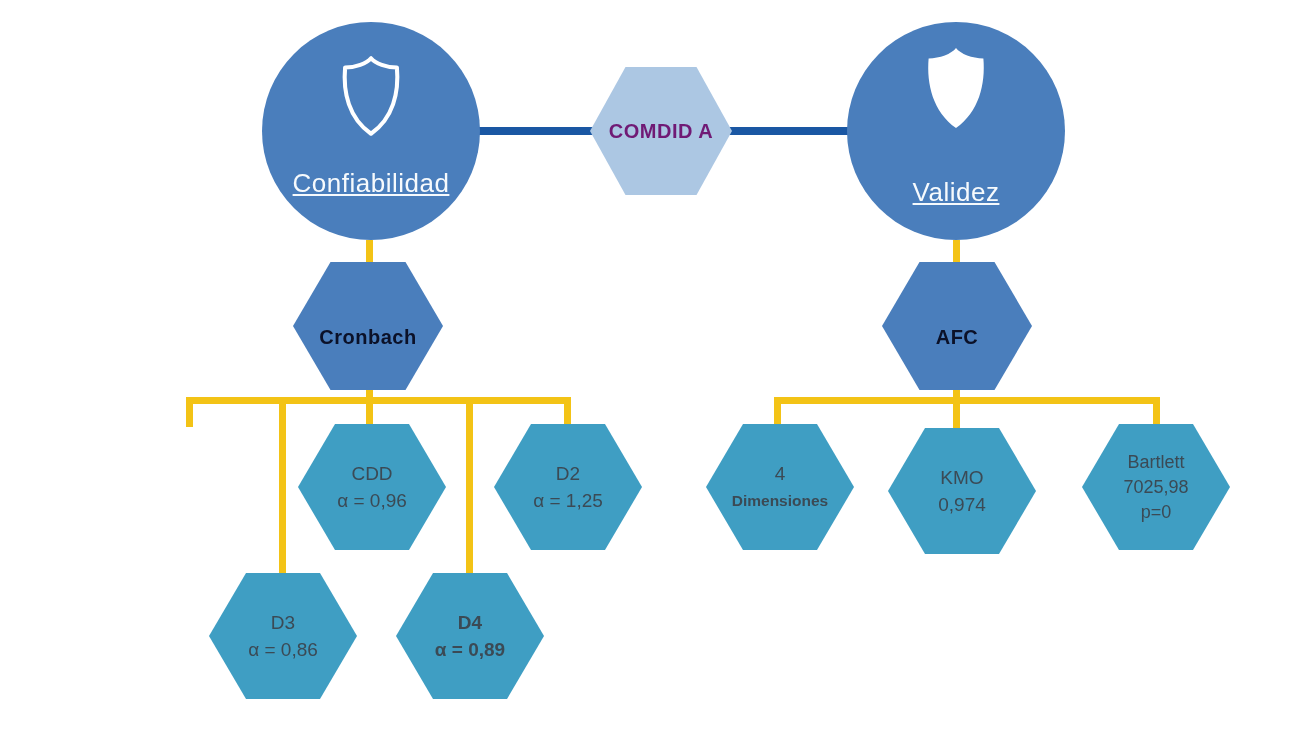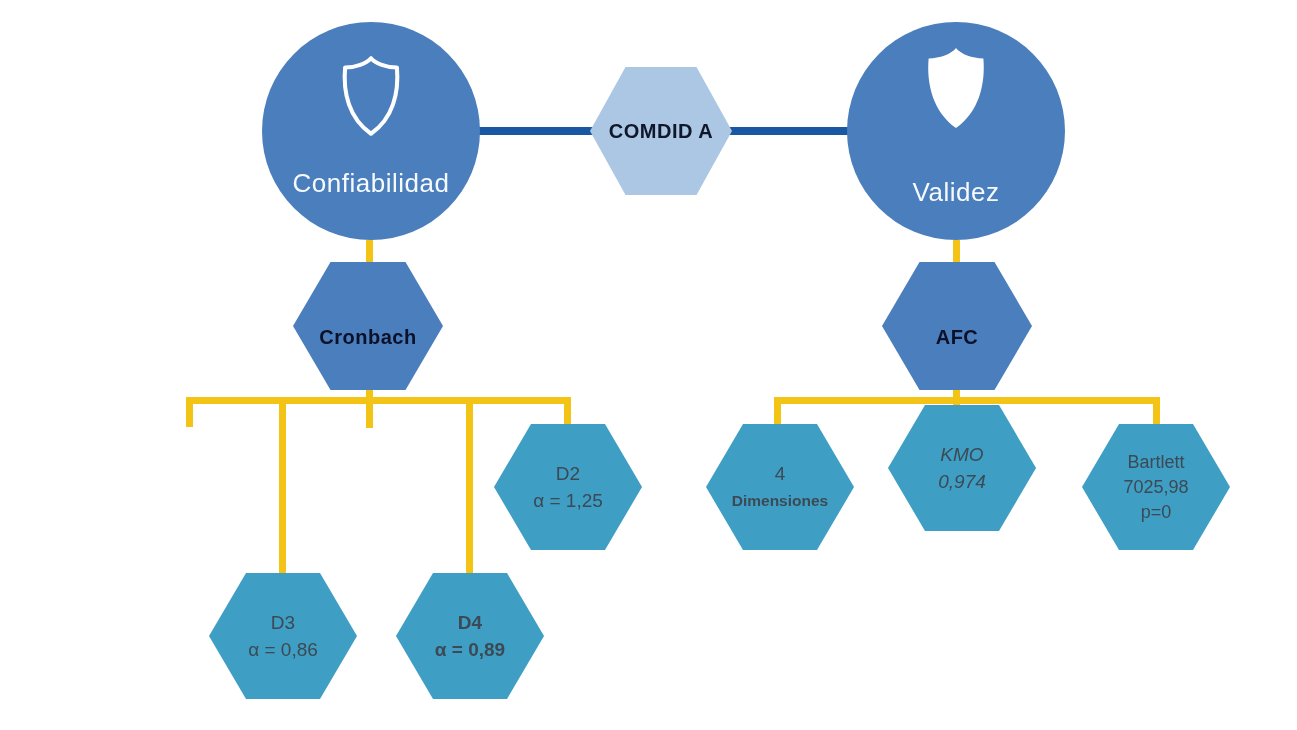--- a/index.html
+++ b/index.html
@@ -11,25 +11,25 @@
   .line{position:absolute;z-index:0;}
   .yline{background:#F3C316;}
   .bline{background:#1A57A3;}
   
   .node{position:absolute;z-index:1;display:flex;flex-direction:column;align-items:center;justify-content:center;text-align:center;}
   .circle{
     width:218px;height:218px;border-radius:50%;background:#4A7EBC;
     color:#FDFDFE;
   }
   .circle .shield{margin-top:-10px;}
-  .circle .circle-label{margin-top:25px;font-size:26px;letter-spacing:0.5px;color:#F6FAFD;}
+  .circle .circle-label{margin-top:25px;font-size:26px;letter-spacing:0.5px;color:#F6FAFD;text-decoration:underline;}
   .hex{clip-path:polygon(25% 0, 75% 0, 100% 50%, 75% 100%, 25% 100%, 0 50%);}
   .hex-center{
     width:142px;height:128px;background:#ACC7E3;
-    color:#0f172a;font-weight:bold;font-size:20px;letter-spacing:0.5px;text-align:center;
+    color:#701a75;font-weight:bold;font-size:20px;letter-spacing:0.5px;text-align:center;
   }
   .hex-method{
     width:150px;height:128px;background:#4A7EBC;
     color:#0B1128;font-weight:bold;font-size:20px;letter-spacing:0.5px;
     padding-top:22px;box-sizing:border-box;
   }
   .hex-result{
     width:148px;height:126px;background:#3F9EC3;
     color:#3B4A55;font-size:19px;line-height:27px;
   }
@@ -80,38 +80,42 @@
     <span>COMDID A</span>
   </div>
 
   <div class="node hex hex-method" style="left:293px;top:262px;">
     <span>Cronbach</span>
   </div>
   <div class="node hex hex-method" style="left:882px;top:262px;">
     <span>AFC</span>
   </div>
 
+  <div class="node hex hex-result" style="left:298px;top:424px;">
+    <span>CDD</span>
+    <span>α = 0,96</span>
+  </div>
   <div class="node hex hex-result" style="left:494px;top:424px;">
     <span>D2</span>
     <span>α = 1,25</span>
   </div>
   <div class="node hex hex-result" style="left:209px;top:573px;">
     <span>D3</span>
     <span>α = 0,86</span>
   </div>
   <div class="node hex hex-result" style="left:396px;top:573px;font-weight:bold;">
     <span>D4</span>
     <span>α = 0,89</span>
   </div>
 
   <div class="node hex hex-result" style="left:706px;top:424px;">
     <span>4</span>
     <span class="sub-small">Dimensiones</span>
   </div>
-  <div class="node hex hex-result" style="left:888px;top:405px;font-style:italic;">
+  <div class="node hex hex-result" style="left:888px;top:428px;">
     <span>KMO</span>
     <span>0,974</span>
   </div>
   <div class="node hex hex-result three-lines" style="left:1082px;top:424px;">
     <span>Bartlett</span>
     <span>7025,98</span>
     <span>p=0</span>
   </div>
 
 </div>

